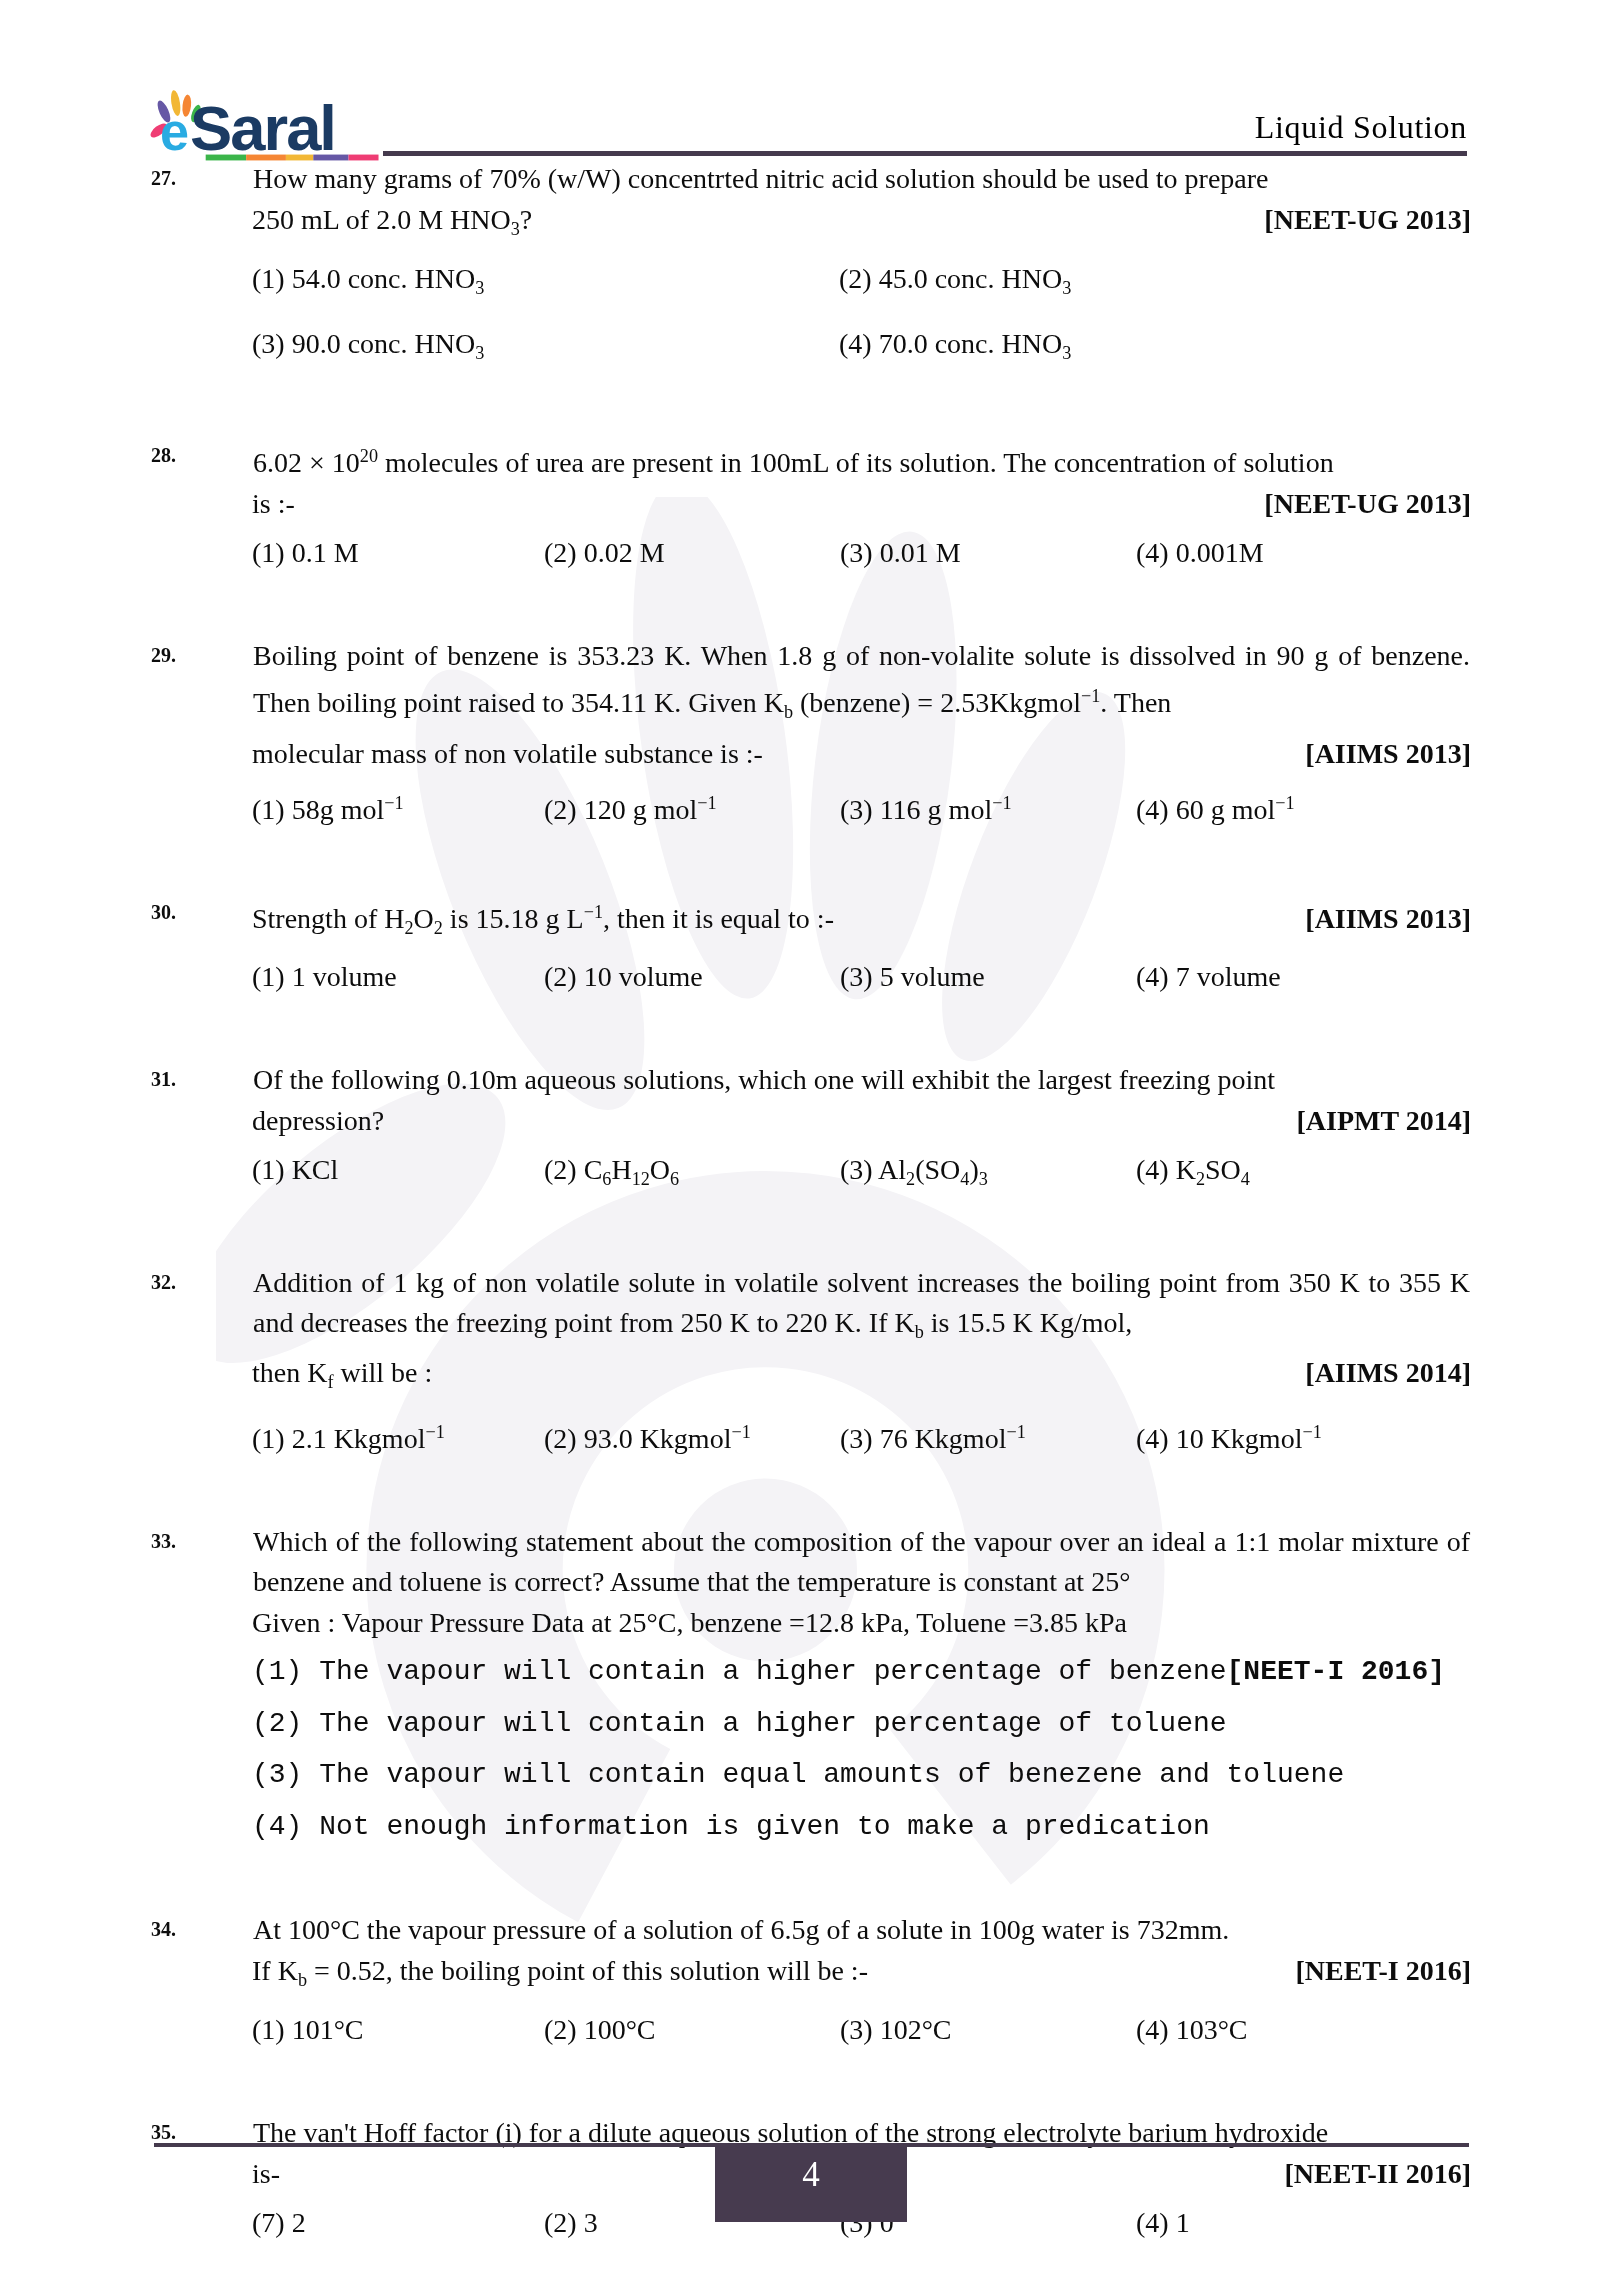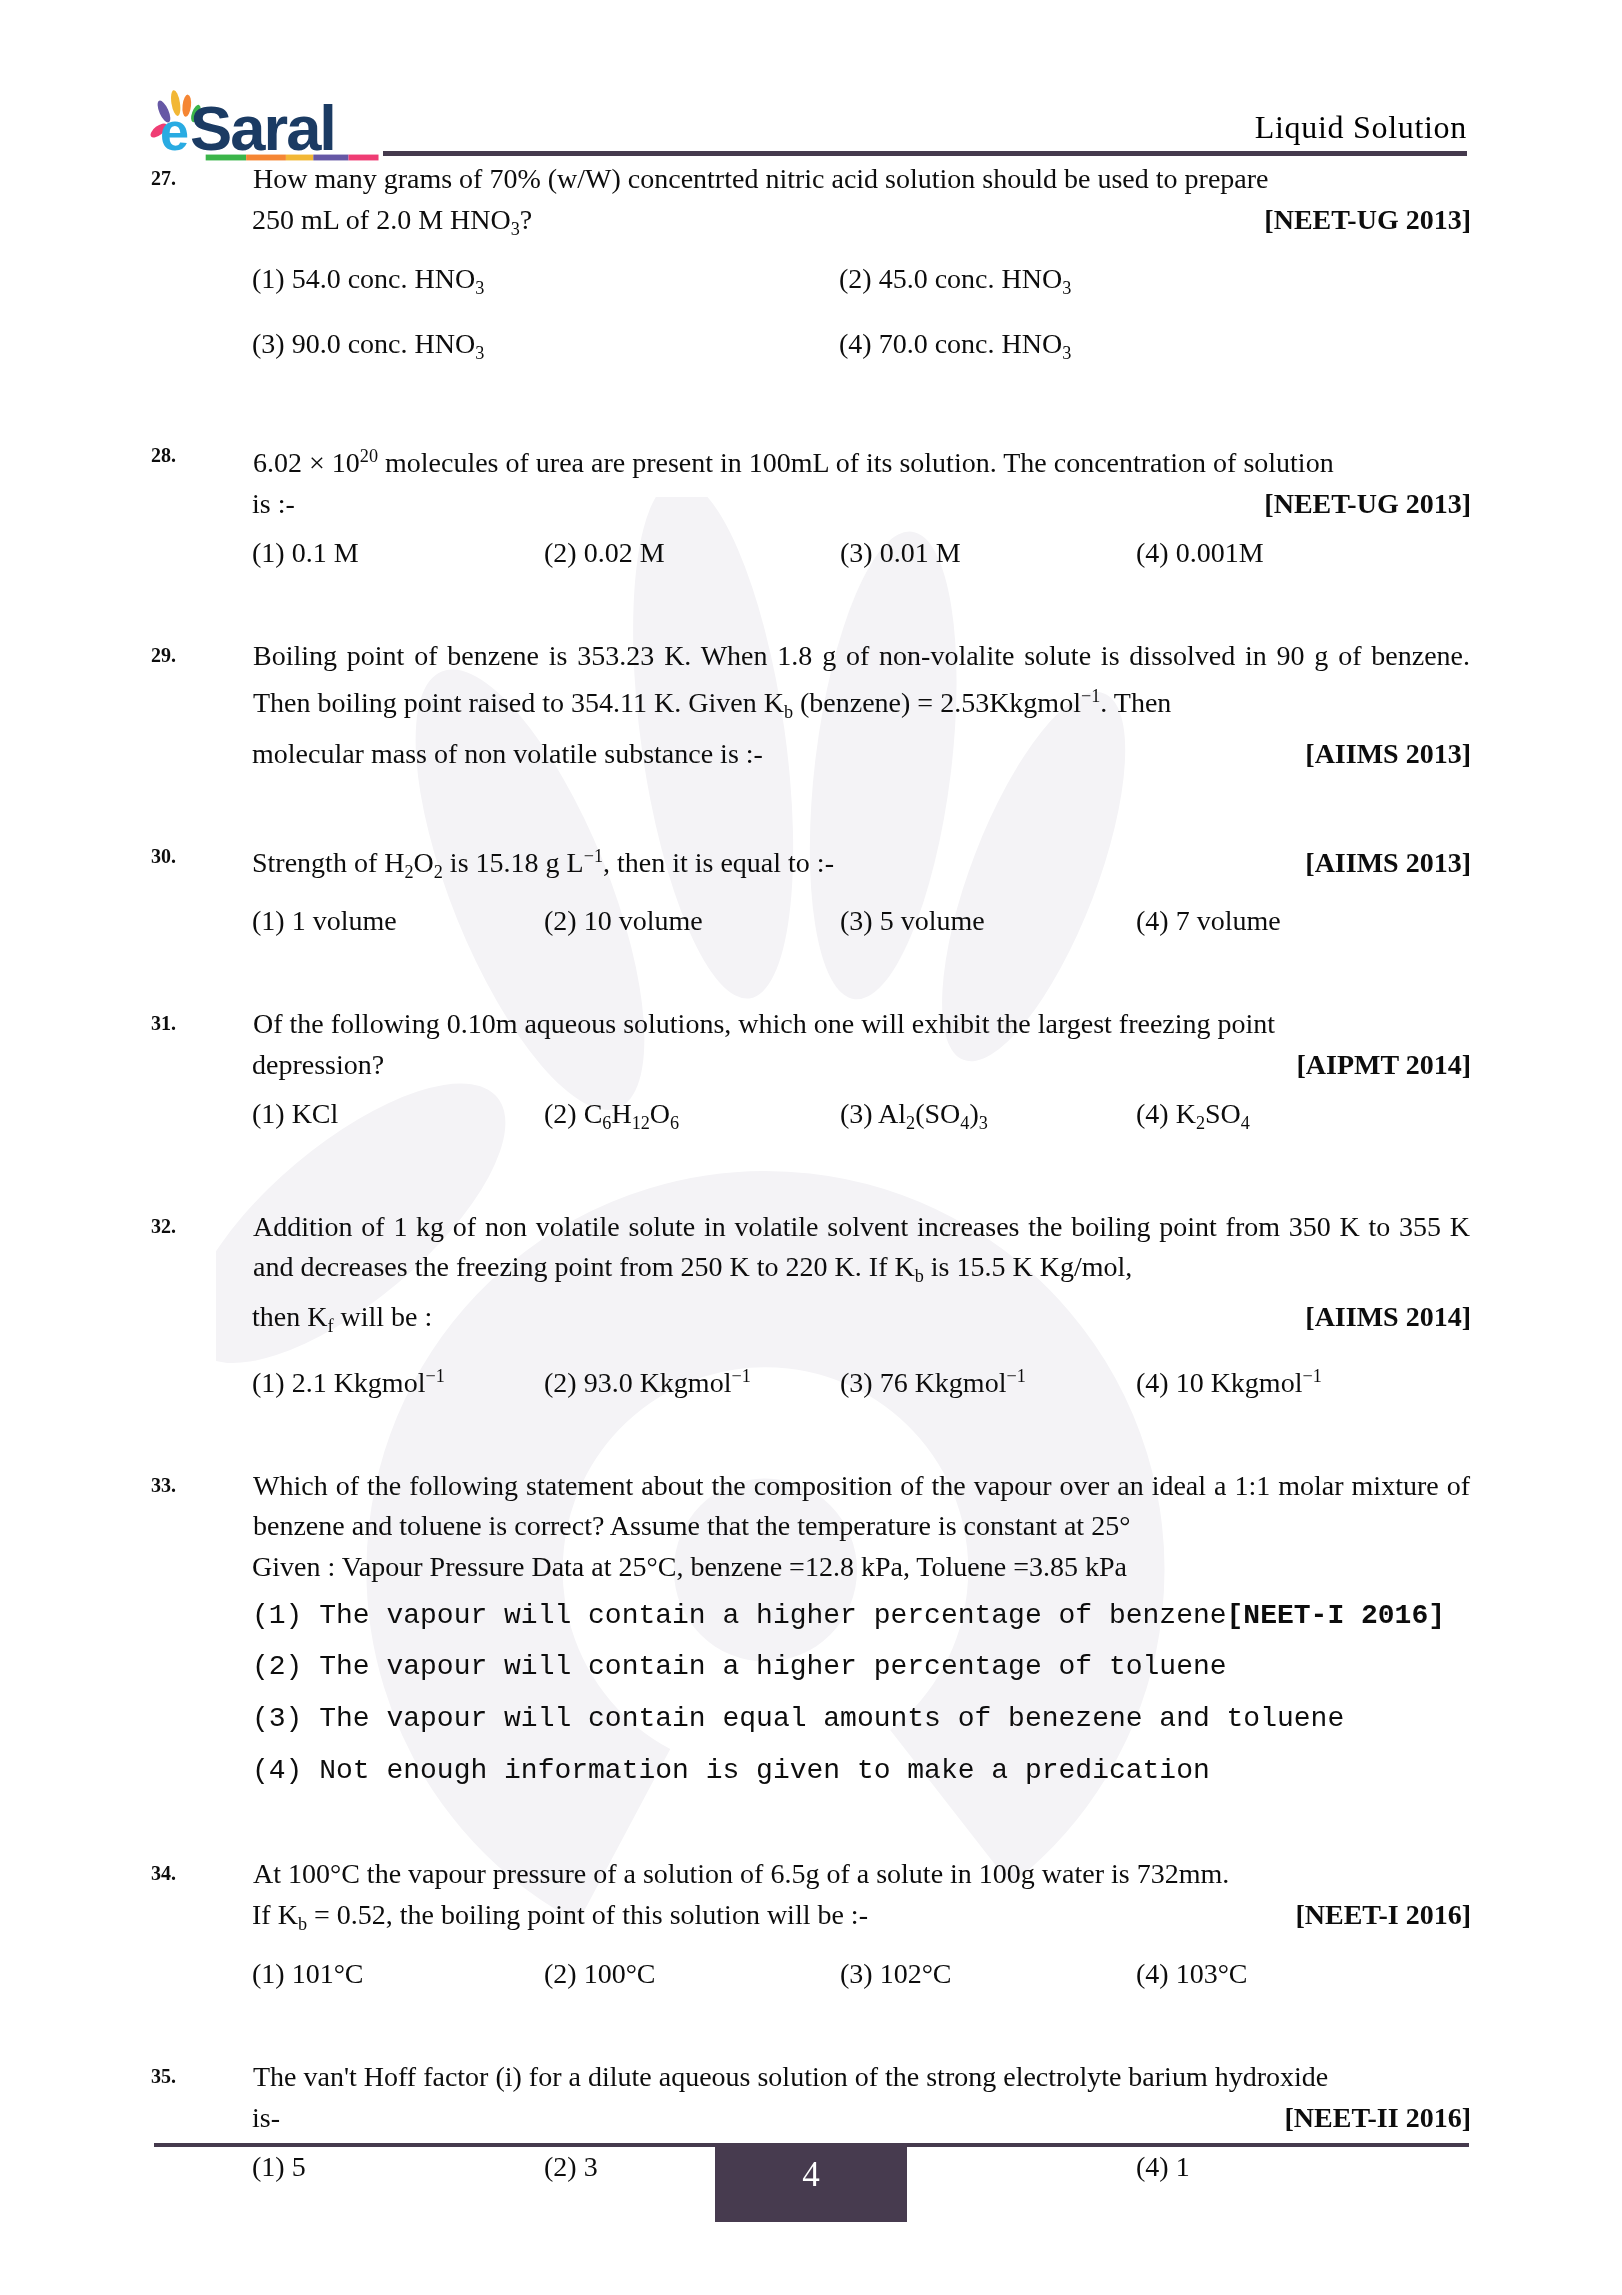--- a/index.html
+++ b/index.html
@@ -219,20 +219,26 @@
     </section>
 
     <section class="question">
       <div class="qnum">29.</div>
       <div class="qbody">
         <p class="qtext">Boiling point of benzene is 353.23 K. When 1.8 g of non-volalite solute is dissolved in 90 g of benzene. Then boiling point raised to 354.11 K. Given K<sub>b</sub> (benzene) = 2.53Kkgmol<sup>−1</sup>. Then</p>
         <div class="qline">
           <span>molecular mass of non volatile substance is :-</span>
           <span class="qtag">[AIIMS 2013]</span>
         </div>
+        <div class="opts grid-4">
+          <span class="opt">(1) 58g mol<sup>−1</sup></span>
+          <span class="opt">(2) 120 g mol<sup>−1</sup></span>
+          <span class="opt">(3) 116 g mol<sup>−1</sup></span>
+          <span class="opt">(4) 60 g mol<sup>−1</sup></span>
+        </div>
       </div>
     </section>
 
     <section class="question">
       <div class="qnum">30.</div>
       <div class="qbody">
 
         <div class="qline">
           <span>Strength of H<sub>2</sub>O<sub>2</sub> is 15.18 g L<sup>−1</sup>, then it is equal to :-</span>
           <span class="qtag">[AIIMS 2013]</span>
@@ -322,21 +328,21 @@
 
     <section class="question">
       <div class="qnum">35.</div>
       <div class="qbody">
         <p class="qtext">The van't Hoff factor (i) for a dilute aqueous solution of the strong electrolyte barium hydroxide</p>
         <div class="qline">
           <span>is-</span>
           <span class="qtag">[NEET-II 2016]</span>
         </div>
         <div class="opts grid-4">
-          <span class="opt">(1) 5</span>
+          <span class="opt">(7) 2</span>
           <span class="opt">(2) 3</span>
           <span class="opt">(3) 0</span>
           <span class="opt">(4) 1</span>
         </div>
       </div>
     </section>
 
   </div>
 
   <div class="footer-rule"></div>

